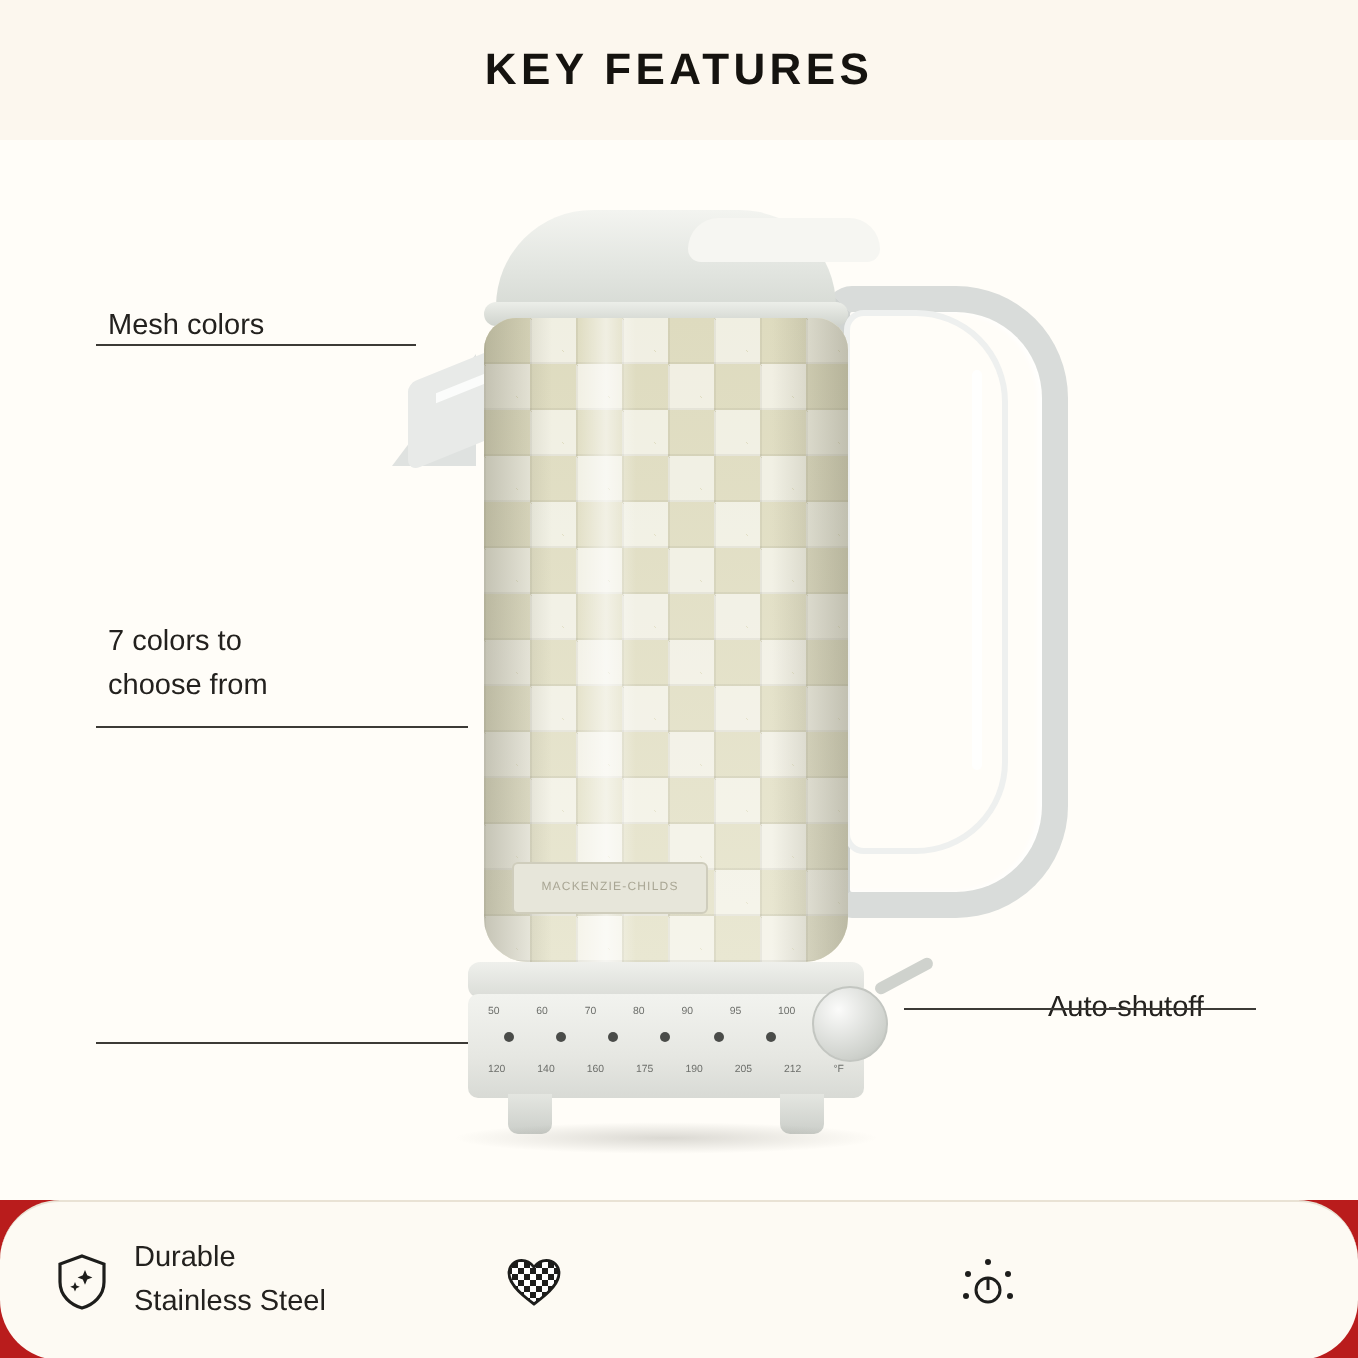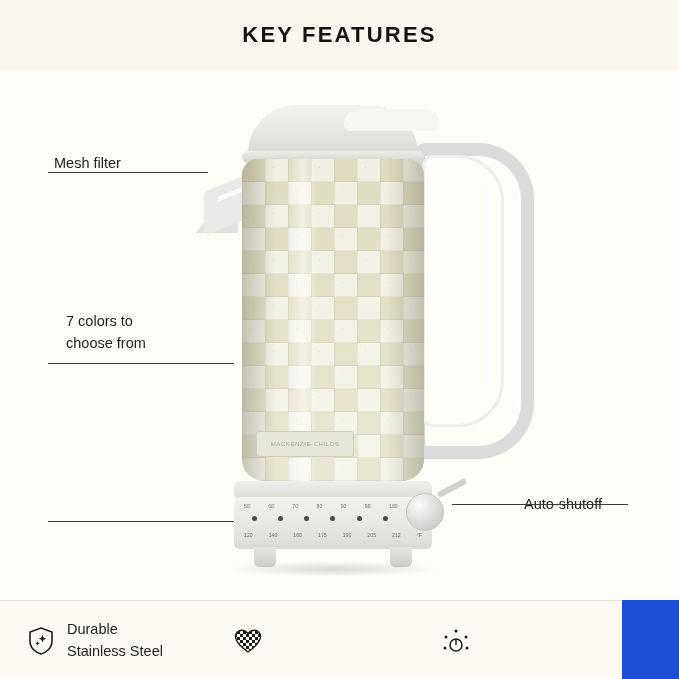--- a/index.html
+++ b/index.html
@@ -11,21 +11,21 @@
     height: 679px;
     background: #fdfaf3;
     font-family: "Liberation Sans", sans-serif;
     color: #1d1d1b;
     overflow: hidden;
   }
   .page {
     position: relative;
     width: 679px;
     height: 679px;
-    background: #1d4ed8;
+    background: #b91c1c;
     overflow: hidden;
   }
 
   
   .header {
     position: absolute;
     top: 0; left: 0;
     width: 679px;
     height: 70px;
     background: #fcf7ee;
@@ -318,26 +318,27 @@
     width: 214px;
     height: 16px;
     background: radial-gradient(ellipse at center, rgba(90,88,78,.22), rgba(90,88,78,0) 70%);
   }
 
   
   .features {
     position: absolute;
     left: 0;
     top: 600px;
-    width: 622px;
+    width: 679px;
     height: 79px;
     border-top: 1px solid #e9e2d4;
     background: #fdfaf3;
     display: flex;
     align-items: center;
+    border-radius: 30px;
   }
   .feature {
     display: flex;
     align-items: center;
     gap: 11px;
     padding-left: 26px;
     width: 33.33%;
     box-sizing: border-box;
   }
   .feature-icon {
@@ -359,24 +360,24 @@
 <body>
 
 <div class="page">
 
   <div class="header">
     <div class="header-title">KEY FEATURES</div>
   </div>
 
   <div class="hero">
 
-    <div class="callout callout-left" style="left:54px; top:82px;">Mesh filter</div>
+    <div class="callout callout-left" style="left:54px; top:82px;">Mesh colors</div>
     <div class="leader" style="left:48px; top:102px; width:160px;"></div>
 
-    <div class="callout callout-left" style="left:66px; top:240px;">7 colors to
+    <div class="callout callout-left" style="left:54px; top:240px;">7 colors to
 choose from</div>
     <div class="leader" style="left:48px; top:293px; width:186px;"></div>
 
     <div class="leader" style="left:48px; top:451px; width:194px;"></div>
 
     <div class="callout callout-left" style="left:524px; top:423px;">Auto-shutoff</div>
     <div class="leader" style="left:452px; top:434px; width:176px;"></div>
 
     <div class="kettle">
 

